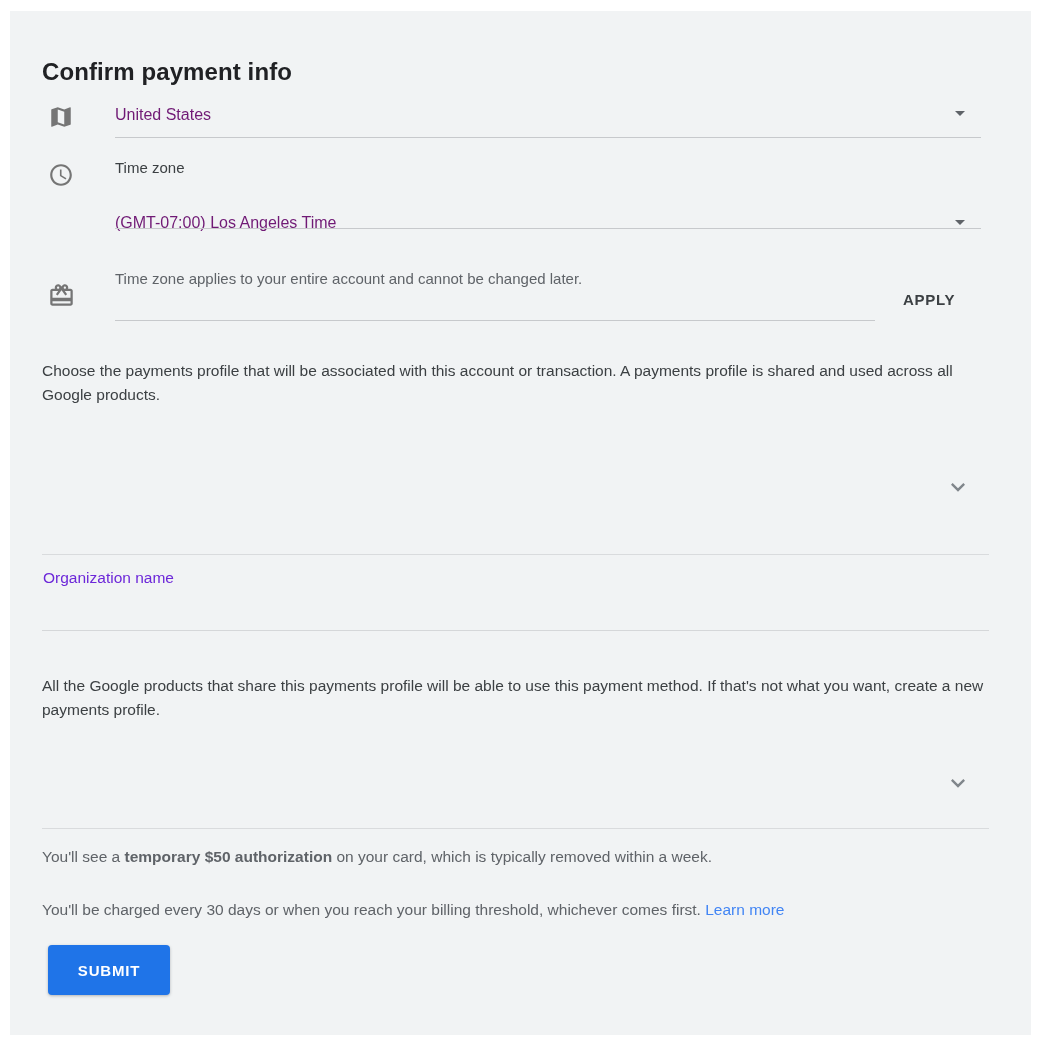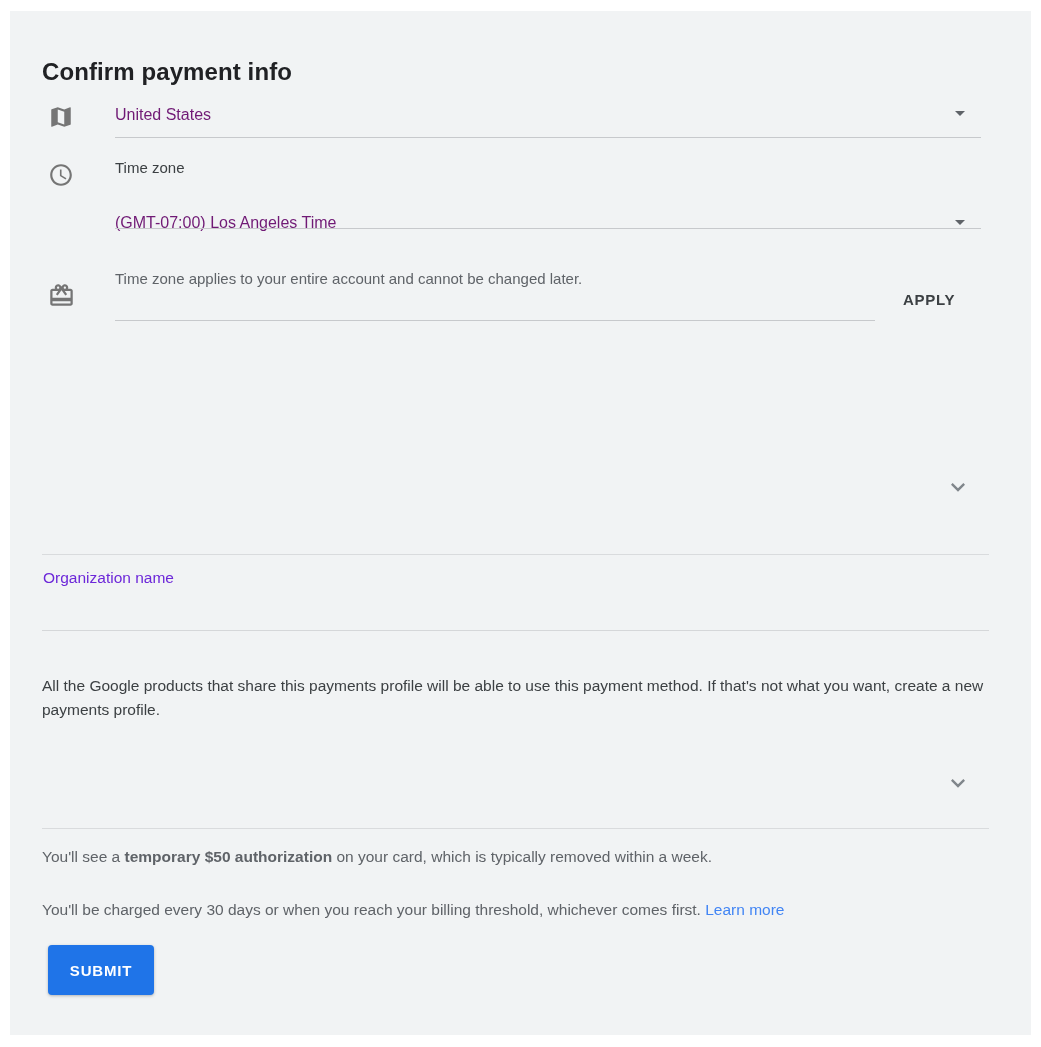--- a/index.html
+++ b/index.html
@@ -22,21 +22,21 @@
   .para { font-size:15.5px; line-height:24px; color:#3c4043; width:950px; }
   .para-gray { font-size:15.5px; line-height:24px; color:#5f6368; width:950px; }
   .bold-seg { font-weight:700; }
   .apply-btn { font-size:15px; font-weight:600; color:#3c4043; letter-spacing:0.7px;
     background:none; border:none; cursor:pointer; font-family:inherit; }
   .link { color:#4285f4; text-decoration:none; cursor:pointer; }
   .promo-input { position:absolute; left:105px; top:276px; width:755px; height:30px;
     background:transparent; border:none; outline:none; font-size:16px; color:#3c4043;
     font-family:inherit; }
   .promo-input::placeholder { color:#80868b; opacity:1; }
-  .submit-btn { left:38px; top:934px; width:106px; height:50px; background:#1f74e8;
+  .submit-btn { left:38px; top:934px; width:122px; height:50px; background:#1f74e8;
     border:none; border-radius:4px; color:#ffffff; font-size:15px; font-weight:600;
     letter-spacing:0.8px; font-family:inherit; cursor:pointer;
     box-shadow:0 1px 3px rgba(60,64,67,0.35); }
   .expander { cursor:pointer; }
 </style>
 </head>
 <body>
 
 <div class="card">
 
@@ -75,20 +75,21 @@
   <div class="abs helper-text" style="left:105px; top:226px;">Time zone applies to your entire account and cannot be changed later.</div>
 
   <div class="abs lead-icon" style="left:38px; top:271px;">
     <svg width="27" height="27" viewBox="0 0 24 24" fill="#757575">
         <path d="M20 6h-2.18c.11-.31.18-.65.18-1 0-1.66-1.34-3-3-3-1.05 0-1.96.54-2.5 1.35l-.5.67-.5-.68C10.96 2.54 10.05 2 9 2 7.34 2 6 3.34 6 5c0 .35.07.69.18 1H4c-1.11 0-1.99.89-1.99 2L2 19c0 1.11.89 2 2 2h16c1.11 0 2-.89 2-2V8c0-1.11-.89-2-2-2zm-5-2c.55 0 1 .45 1 1s-.45 1-1 1-1-.45-1-1 .45-1 1-1zM9 4c.55 0 1 .45 1 1s-.45 1-1 1-1-.45-1-1 .45-1 1-1zm11 15H4v-2h16v2zm0-5H4V8h5.08L7 10.83 8.62 12 11 8.76l1-1.36 1 1.36L15.38 12 17 10.83 14.92 8H20v6z"></path>
       </svg>
   </div>
   <div class="abs underline" style="left:105px; top:309px; width:760px;"></div>
   <button class="abs apply-btn" style="left:893px; top:280px;">APPLY</button>
 
+  <div class="abs para" style="left:32px; top:348px;">Choose the payments profile that will be associated with this account or transaction. A payments profile is shared and used across all Google products.</div>
 
   <div class="abs expander" style="left:32px; top:420px; width:947px; height:120px;">
     <div class="abs chevron" style="left:902px; top:42px;">
       <svg width="28" height="28" viewBox="0 0 24 24" fill="#80868b">
           <path d="M7.41 8.59L12 13.17l4.59-4.58L18 10l-6 6-6-6 1.41-1.41z"></path>
         </svg>
     </div>
   </div>
   <div class="abs divider" style="left:32px; top:543px; width:947px;"></div>
 

